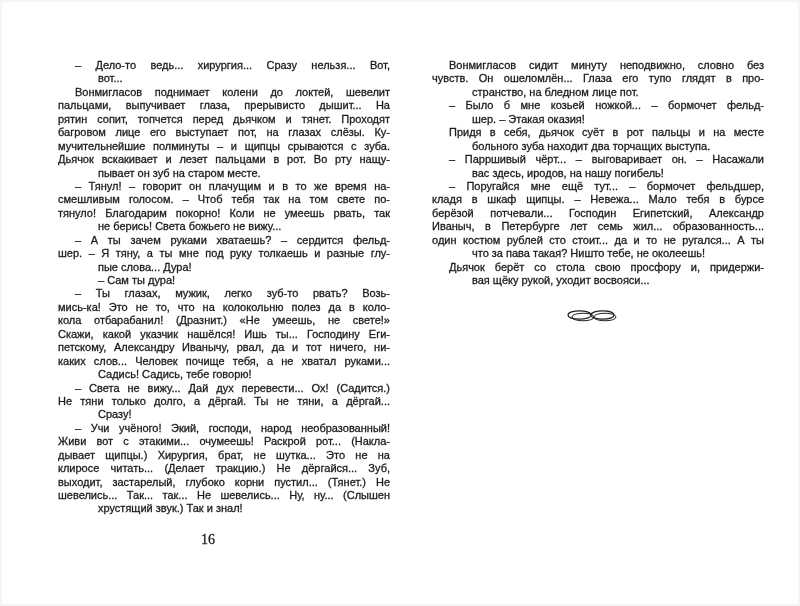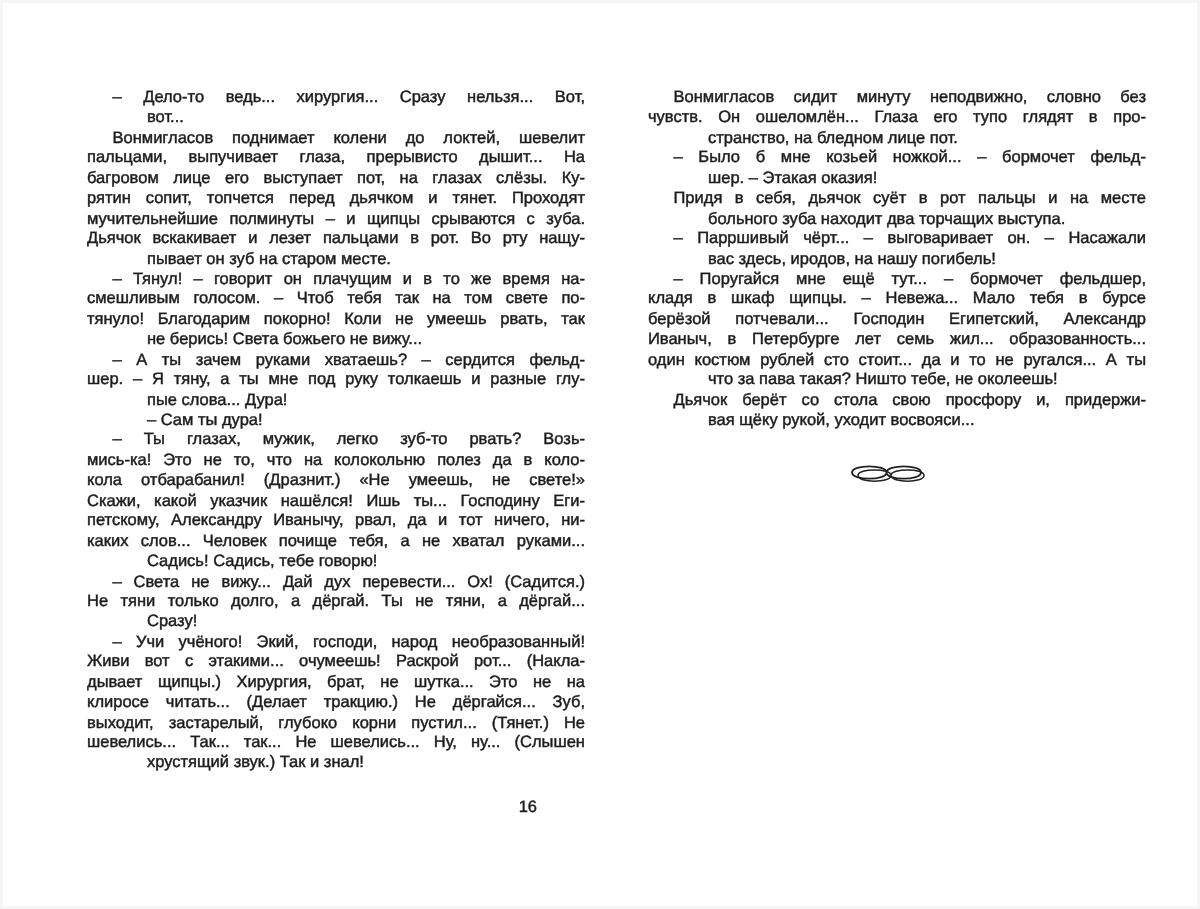--- a/index.html
+++ b/index.html
@@ -38,22 +38,23 @@
     text-align-last: justify;
     text-justify: inter-word;
   }
   .line.indent { padding-left: 17px; }
   .line.last   { text-align-last: left; padding-left: 40px; }
   .folio {
     position: absolute;
     top: 532px;
     left: 58px;
     width: 300px;
-    text-align: right;
-    font-size: 11px;
+    text-align: center;
+    font-size: 14px;
+    font-family: Liberation Serif, serif;
     -webkit-text-stroke: 0.3px currentColor;
   }
   .ornament {
     position: absolute;
     top: 304px;
     left: 564px;
     width: 56px;
     height: 24px;
   }
   .ornament svg { display: block; }
@@ -61,22 +62,22 @@
 </head>
 <body>
 
 <div class="spread">
 
   <div class="column col-left">
       <div class="line indent">– Дело-то ведь... хирургия... Сразу нельзя... Вот,</div>
       <div class="line last">вот...</div>
       <div class="line indent">Вонмигласов поднимает колени до локтей, шевелит</div>
       <div class="line">пальцами, выпучивает глаза, прерывисто дышит... На</div>
+      <div class="line">рятин сопит, топчется перед дьячком и тянет. Проходят</div>
       <div class="line">багровом лице его выступает пот, на глазах слёзы. Ку-</div>
-      <div class="line">рятин сопит, топчется перед дьячком и тянет. Проходят</div>
       <div class="line">мучительнейшие полминуты – и щипцы срываются с зуба.</div>
       <div class="line">Дьячок вскакивает и лезет пальцами в рот. Во рту нащу-</div>
       <div class="line last">пывает он зуб на старом месте.</div>
       <div class="line indent">– Тянул! – говорит он плачущим и в то же время на-</div>
       <div class="line">смешливым голосом. – Чтоб тебя так на том свете по-</div>
       <div class="line">тянуло! Благодарим покорно! Коли не умеешь рвать, так</div>
       <div class="line last">не берись! Света божьего не вижу...</div>
       <div class="line indent">– А ты зачем руками хватаешь? – сердится фельд-</div>
       <div class="line">шер. – Я тяну, а ты мне под руку толкаешь и разные глу-</div>
       <div class="line last">пые слова... Дура!</div>

